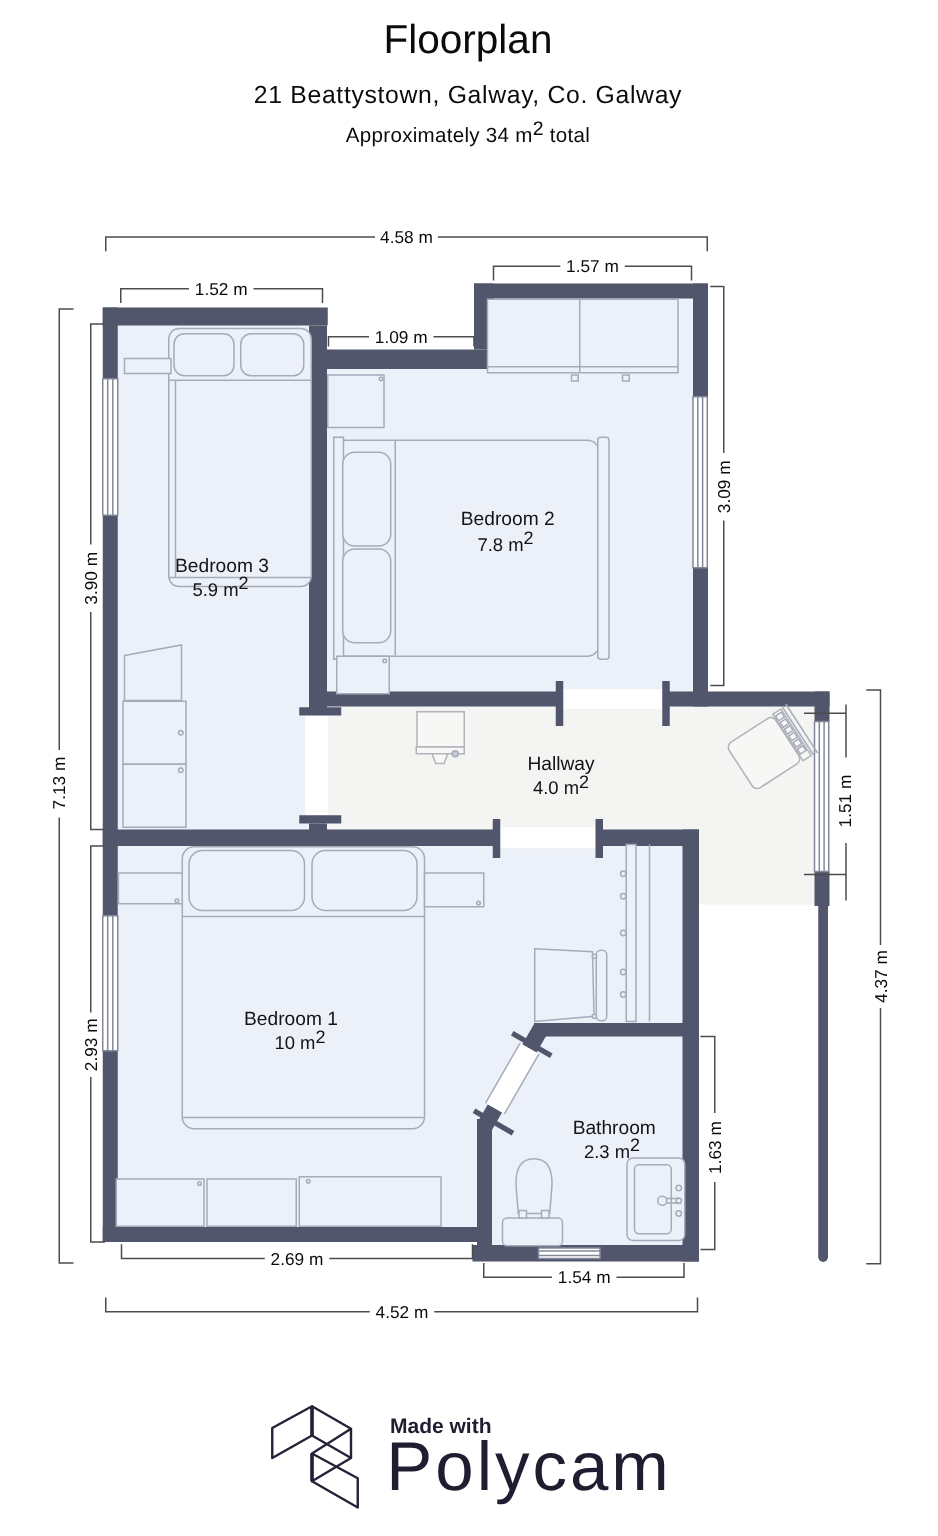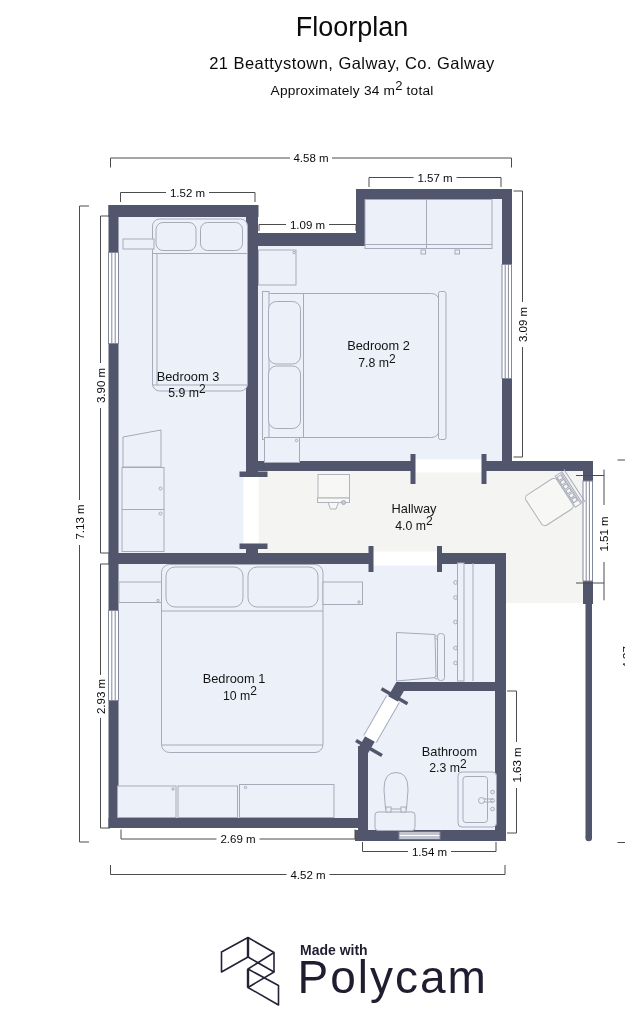--- a/index.html
+++ b/index.html
@@ -1,16 +1,16 @@
 <!DOCTYPE html>
 <html><head>
 <meta charset="utf-8">
 <style>
   html,body{margin:0;padding:0;background:#ffffff;}
-  .page{width:544px;height:1024px;position:relative;font-family:"Liberation Sans", sans-serif;padding-left:40px;}
+  .page{width:544px;height:1024px;position:relative;font-family:"Liberation Sans", sans-serif;}
   svg text{font-family:"Liberation Sans", sans-serif;}
   .wall{fill:#51566C;}
   .room{fill:#ECF0F9;}
   .hall{fill:#F4F4F2;}
   .furn{fill:#ECF0F9;stroke:#A6ABBA;stroke-width:1;}
   .furnw{fill:#F7F7F5;stroke:#B0B3BC;stroke-width:1;}
   .fline{stroke:#A6ABBA;stroke-width:1;fill:none;}
   .dim{stroke:#4c4c4c;stroke-width:1;fill:none;}
   .dimt{font-size:11.5px;fill:#0a0a0a;}
   .lbl{font-size:12.8px;fill:#141414;}

